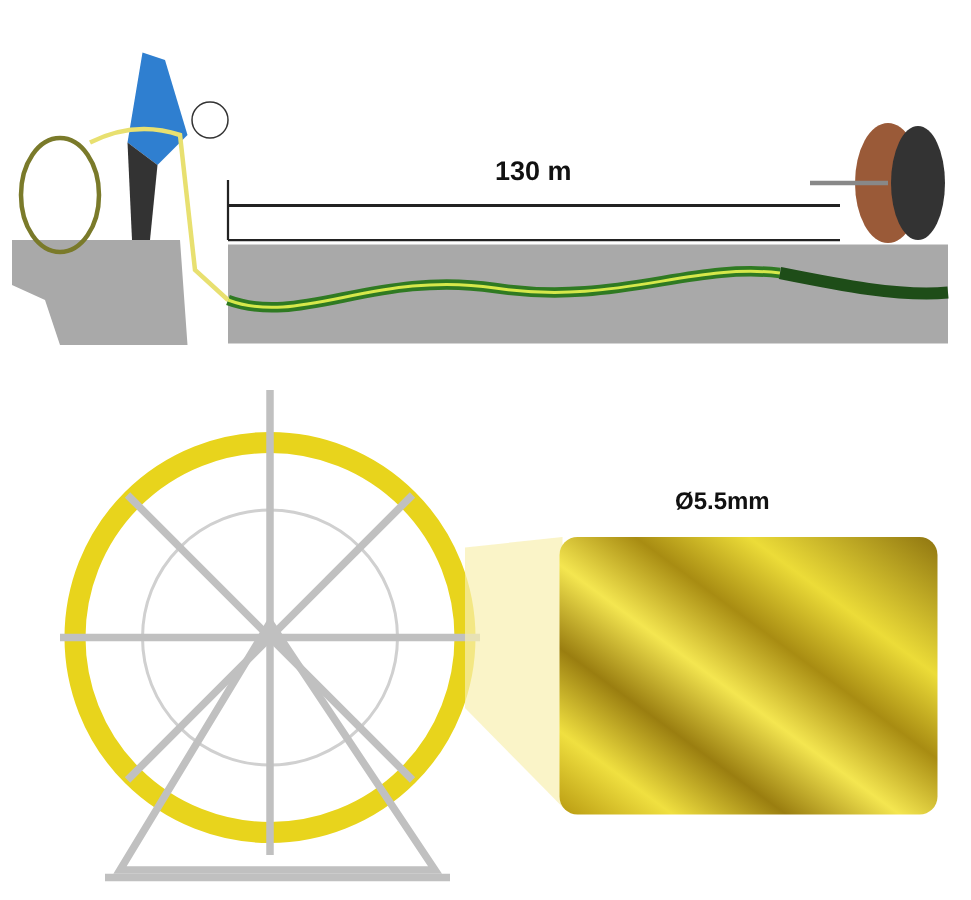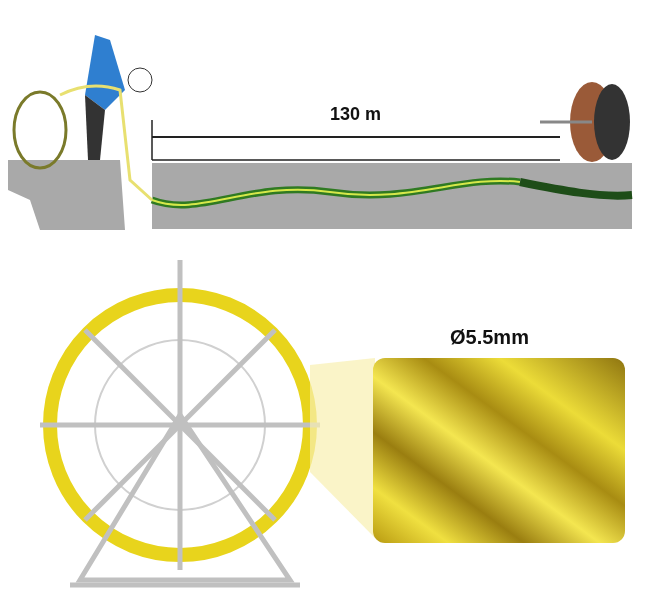--- a/index.html
+++ b/index.html
@@ -1,19 +1,19 @@
 <!DOCTYPE html>
 <html><head>
 <meta charset="utf-8">
 <style>
   html,body{margin:0;padding:0;background:#fff;}
   #canvas{position:relative;width:647px;height:600px;overflow:hidden;background:#fff;font-family:"Liberation Sans",sans-serif;}
   .abs{position:absolute;}
   .label-130{left:330px;top:104px;font-size:18px;font-weight:bold;color:#111;}
-  .label-dia{left:450px;top:326px;font-size:20px;font-weight:bold;color:#111;}
+  .label-dia{left:450px;top:326px;font-size:16px;font-weight:bold;color:#111;}
 </style>
 </head>
 <body>
 
 <div id="canvas">
 
   <svg class="abs" style="left:0;top:0" width="647" height="240">
 
     <path d="M8 160 L120 160 L125 230 L40 230 L30 200 L8 190 Z" fill="#a9a9a9"></path>
 

